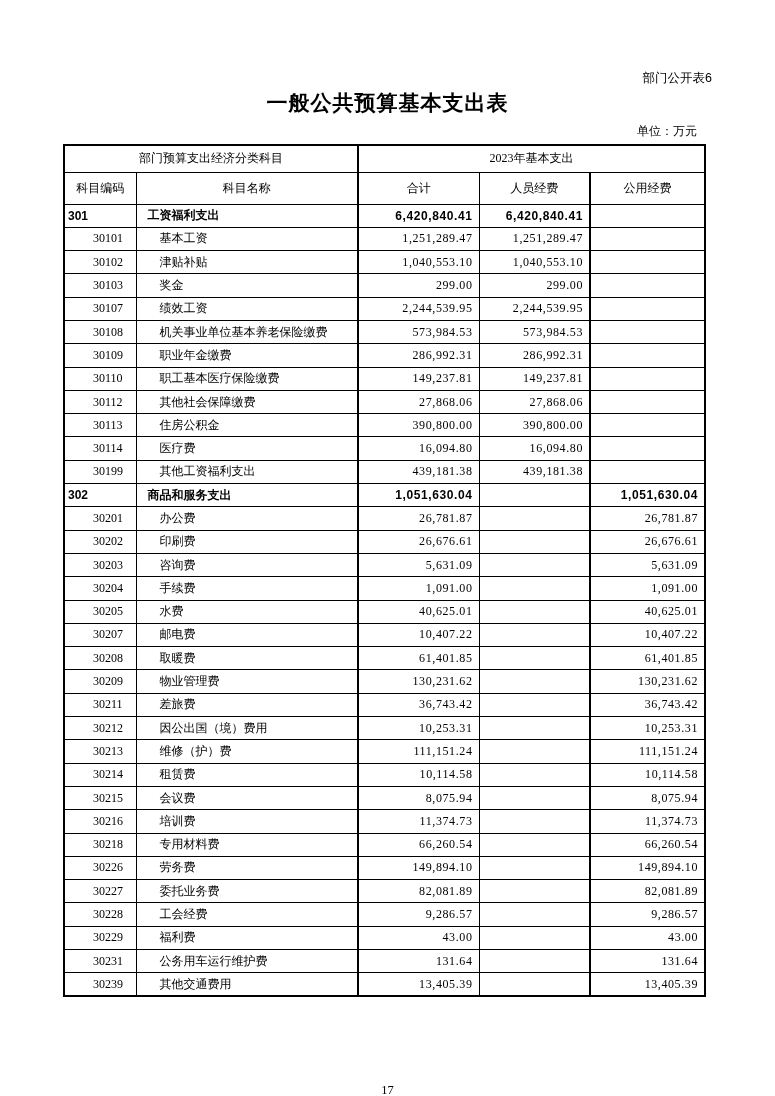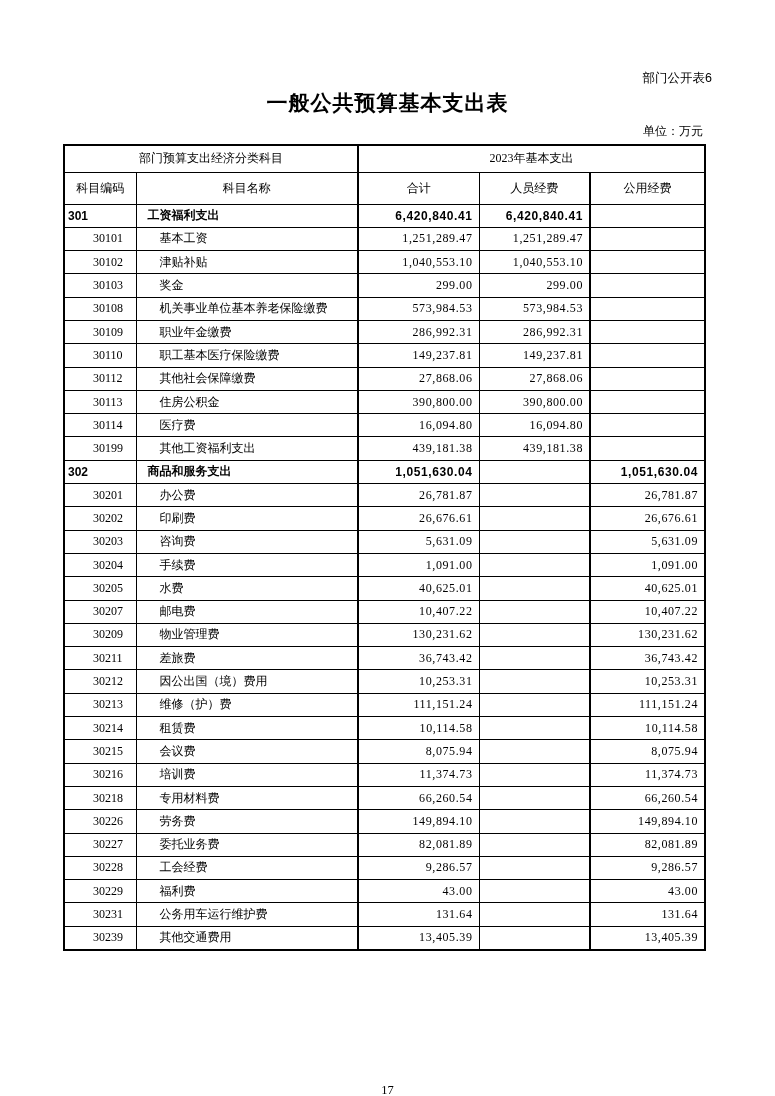--- a/index.html
+++ b/index.html
@@ -11,21 +11,21 @@
   .doc-label {
     position:absolute; top:70px; right:63px;
     font-size:12.5px; font-family:"Liberation Sans","DejaVu Sans",sans-serif;
   }
   .title {
     position:absolute; top:89px; left:0; width:100%; text-align:center;
     font-size:21px; font-weight:bold; letter-spacing:1px;
     font-family:"Liberation Sans","DejaVu Sans",sans-serif;
   }
   .unit-label {
-    position:absolute; top:123px; right:72px; font-size:12px;
+    position:absolute; top:123px; right:78px; font-size:12px;
   }
   table.budget-table {
     position:absolute; top:144px; left:63px; width:641px;
     border-collapse:collapse; table-layout:fixed;
     border:2px solid #000;
   }
   .budget-table th, .budget-table td {
     border:1px solid #000; font-size:12px; white-space:nowrap; overflow:hidden;
     vertical-align:middle;
   }
@@ -104,20 +104,27 @@
           <td class="num col-public"></td>
         </tr>
         <tr>
           <td class="code">30103</td>
           <td class="name">奖金</td>
           <td class="num group-start">299.00</td>
           <td class="num">299.00</td>
           <td class="num col-public"></td>
         </tr>
         <tr>
+          <td class="code">30107</td>
+          <td class="name">绩效工资</td>
+          <td class="num group-start">2,244,539.95</td>
+          <td class="num">2,244,539.95</td>
+          <td class="num col-public"></td>
+        </tr>
+        <tr>
           <td class="code">30108</td>
           <td class="name">机关事业单位基本养老保险缴费</td>
           <td class="num group-start">573,984.53</td>
           <td class="num">573,984.53</td>
           <td class="num col-public"></td>
         </tr>
         <tr>
           <td class="code">30109</td>
           <td class="name">职业年金缴费</td>
           <td class="num group-start">286,992.31</td>
@@ -202,20 +209,27 @@
           <td class="num col-public">40,625.01</td>
         </tr>
         <tr>
           <td class="code">30207</td>
           <td class="name">邮电费</td>
           <td class="num group-start">10,407.22</td>
           <td class="num"></td>
           <td class="num col-public">10,407.22</td>
         </tr>
         <tr>
+          <td class="code">30208</td>
+          <td class="name">取暖费</td>
+          <td class="num group-start">61,401.85</td>
+          <td class="num"></td>
+          <td class="num col-public">61,401.85</td>
+        </tr>
+        <tr>
           <td class="code">30209</td>
           <td class="name">物业管理费</td>
           <td class="num group-start">130,231.62</td>
           <td class="num"></td>
           <td class="num col-public">130,231.62</td>
         </tr>
         <tr>
           <td class="code">30211</td>
           <td class="name">差旅费</td>
           <td class="num group-start">36,743.42</td>

